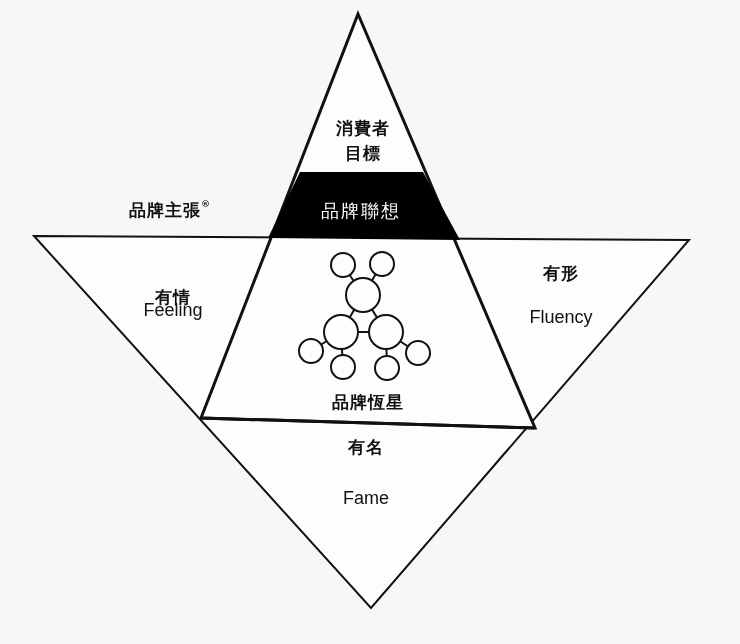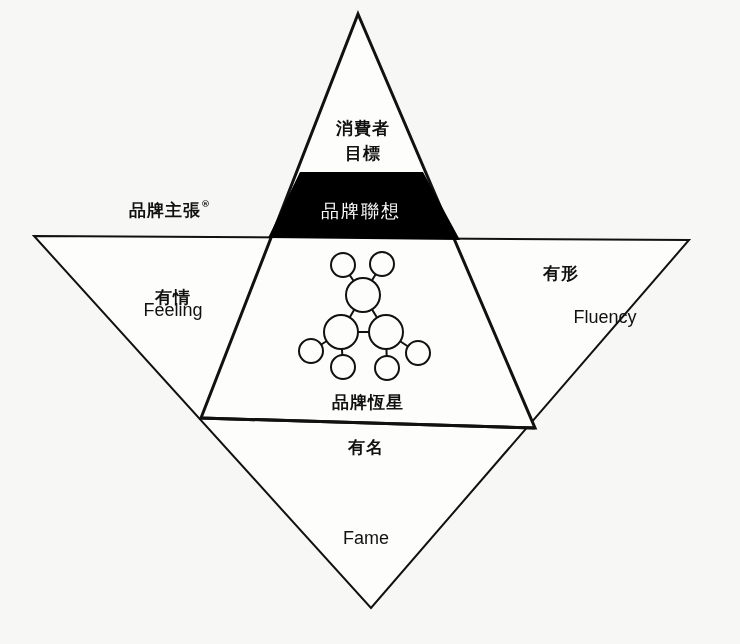--- a/index.html
+++ b/index.html
@@ -48,18 +48,18 @@
 
 <div class="lbl cjk" style="left:363px; top:128px;">消費者</div>
 <div class="lbl cjk" style="left:363px; top:153px;">目標</div>
 <div class="lbl cjk inv" style="left:361px; top:211px;">品牌聯想</div>
 <div class="lbl cjk" style="left:170px; top:210px;"><span>品牌主張</span><sup>®</sup></div>
 
 <div class="lbl cjk" style="left:173px; top:287px;margin-top:10px;">有情</div>
 <div class="lbl en" style="left:173px; top:310px;">Feeling</div>
 
 <div class="lbl cjk" style="left:561px; top:273px;">有形</div>
-<div class="lbl en" style="left:561px; top:317px;margin-left:44px;">Fluency</div>
+<div class="lbl en" style="left:561px; top:317px;">Fluency</div>
 
 <div class="lbl cjk" style="left:368px; top:402px;">品牌恆星</div>
 
 <div class="lbl cjk" style="left:366px; top:447px;">有名</div>
-<div class="lbl en" style="left:366px; top:498px;margin-top:40px;">Fame</div>
+<div class="lbl en" style="left:366px; top:498px;">Fame</div>
 
 </body></html>

